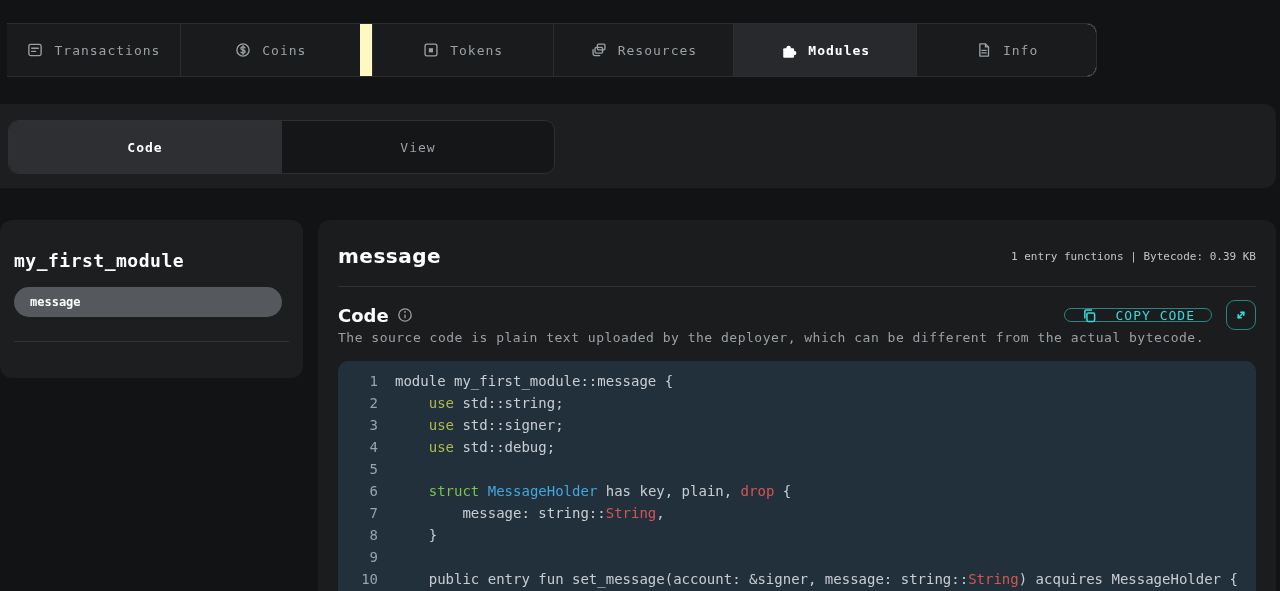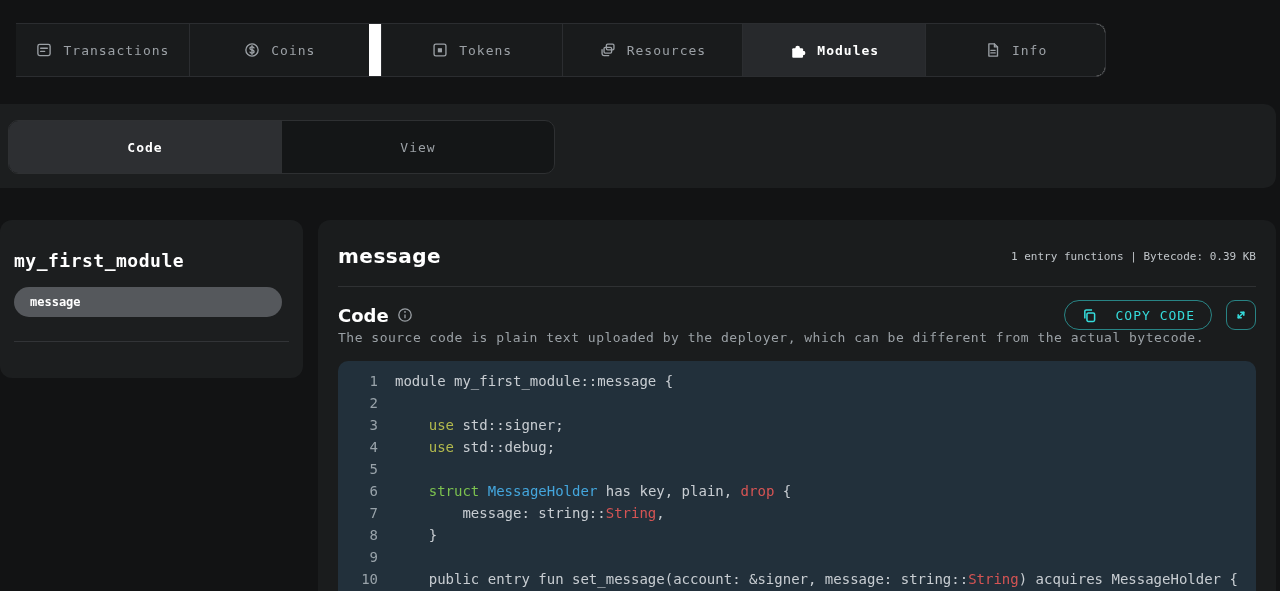--- a/index.html
+++ b/index.html
@@ -7,26 +7,26 @@
   body {
     position:relative;
     background:#121314;
     overflow:hidden;
     font-family:"DejaVu Sans Mono","Liberation Mono",monospace;
     color:#e8eaec;
   }
 
   
   .nav-bar {
-    position:absolute; left:16px; top:23px; width:1090px; height:54px;
+    position:absolute; left:7px; top:23px; width:1090px; height:54px;
     display:flex;
     border:1px solid #2b2d30; border-left:none;
     border-radius:0 10px 10px 0;
     overflow:hidden;
-    background:#ffffff;
+    background:#fef9c3;
   }
   .nav-tab {
     height:100%;
     display:flex; align-items:center; justify-content:center; gap:10px;
     background:#191b1c;
     border:none; border-left:1px solid #2b2d30;
     color:#9ba0a5;
     font-family:inherit; font-size:13px; letter-spacing:1px;
     cursor:pointer;
   }
@@ -103,21 +103,21 @@
     display:flex; align-items:center; justify-content:space-between;
   }
   .section-left { display:flex; align-items:center; gap:8px; }
   .section-heading {
     font-family:"DejaVu Sans","Liberation Sans",sans-serif;
     font-size:18px; font-weight:bold; color:#ffffff;
   }
   .info-circle { display:flex; color:#9ba0a5; }
   .section-actions { display:flex; align-items:center; gap:14px; }
   .copy-btn {
-    height:30px; display:flex; align-items:center; gap:18px;
+    height:14px; display:flex; align-items:center; gap:18px;
     padding:0 16px;
     background:transparent;
     border:1.5px solid rgba(53,219,219,.55); border-radius:15px;
     color:var(--accent,#35dbdb);
     font-family:inherit; font-size:13px; letter-spacing:1px;
     cursor:pointer;
   }
   .expand-btn {
     width:30px; height:30px;
     display:flex; align-items:center; justify-content:center;
@@ -284,20 +284,21 @@
 
   <div class="section-desc">The source code is plain text uploaded by the deployer, which can be different from the actual bytecode.</div>
 
   <div class="code-block" id="code-block">
       <div class="code-line">
         <span class="ln">1</span>
         <span class="lc"><span class="tok-fg">module my_first_module::message {</span></span>
       </div>
       <div class="code-line">
         <span class="ln">2</span>
+        <span class="lc"><span class="tok-fg">    </span><span class="tok-yellow">use</span><span class="tok-fg"> std::string;</span></span>
       </div>
       <div class="code-line">
         <span class="ln">3</span>
         <span class="lc"><span class="tok-fg">    </span><span class="tok-yellow">use</span><span class="tok-fg"> std::signer;</span></span>
       </div>
       <div class="code-line">
         <span class="ln">4</span>
         <span class="lc"><span class="tok-fg">    </span><span class="tok-yellow">use</span><span class="tok-fg"> std::debug;</span></span>
       </div>
       <div class="code-line">

